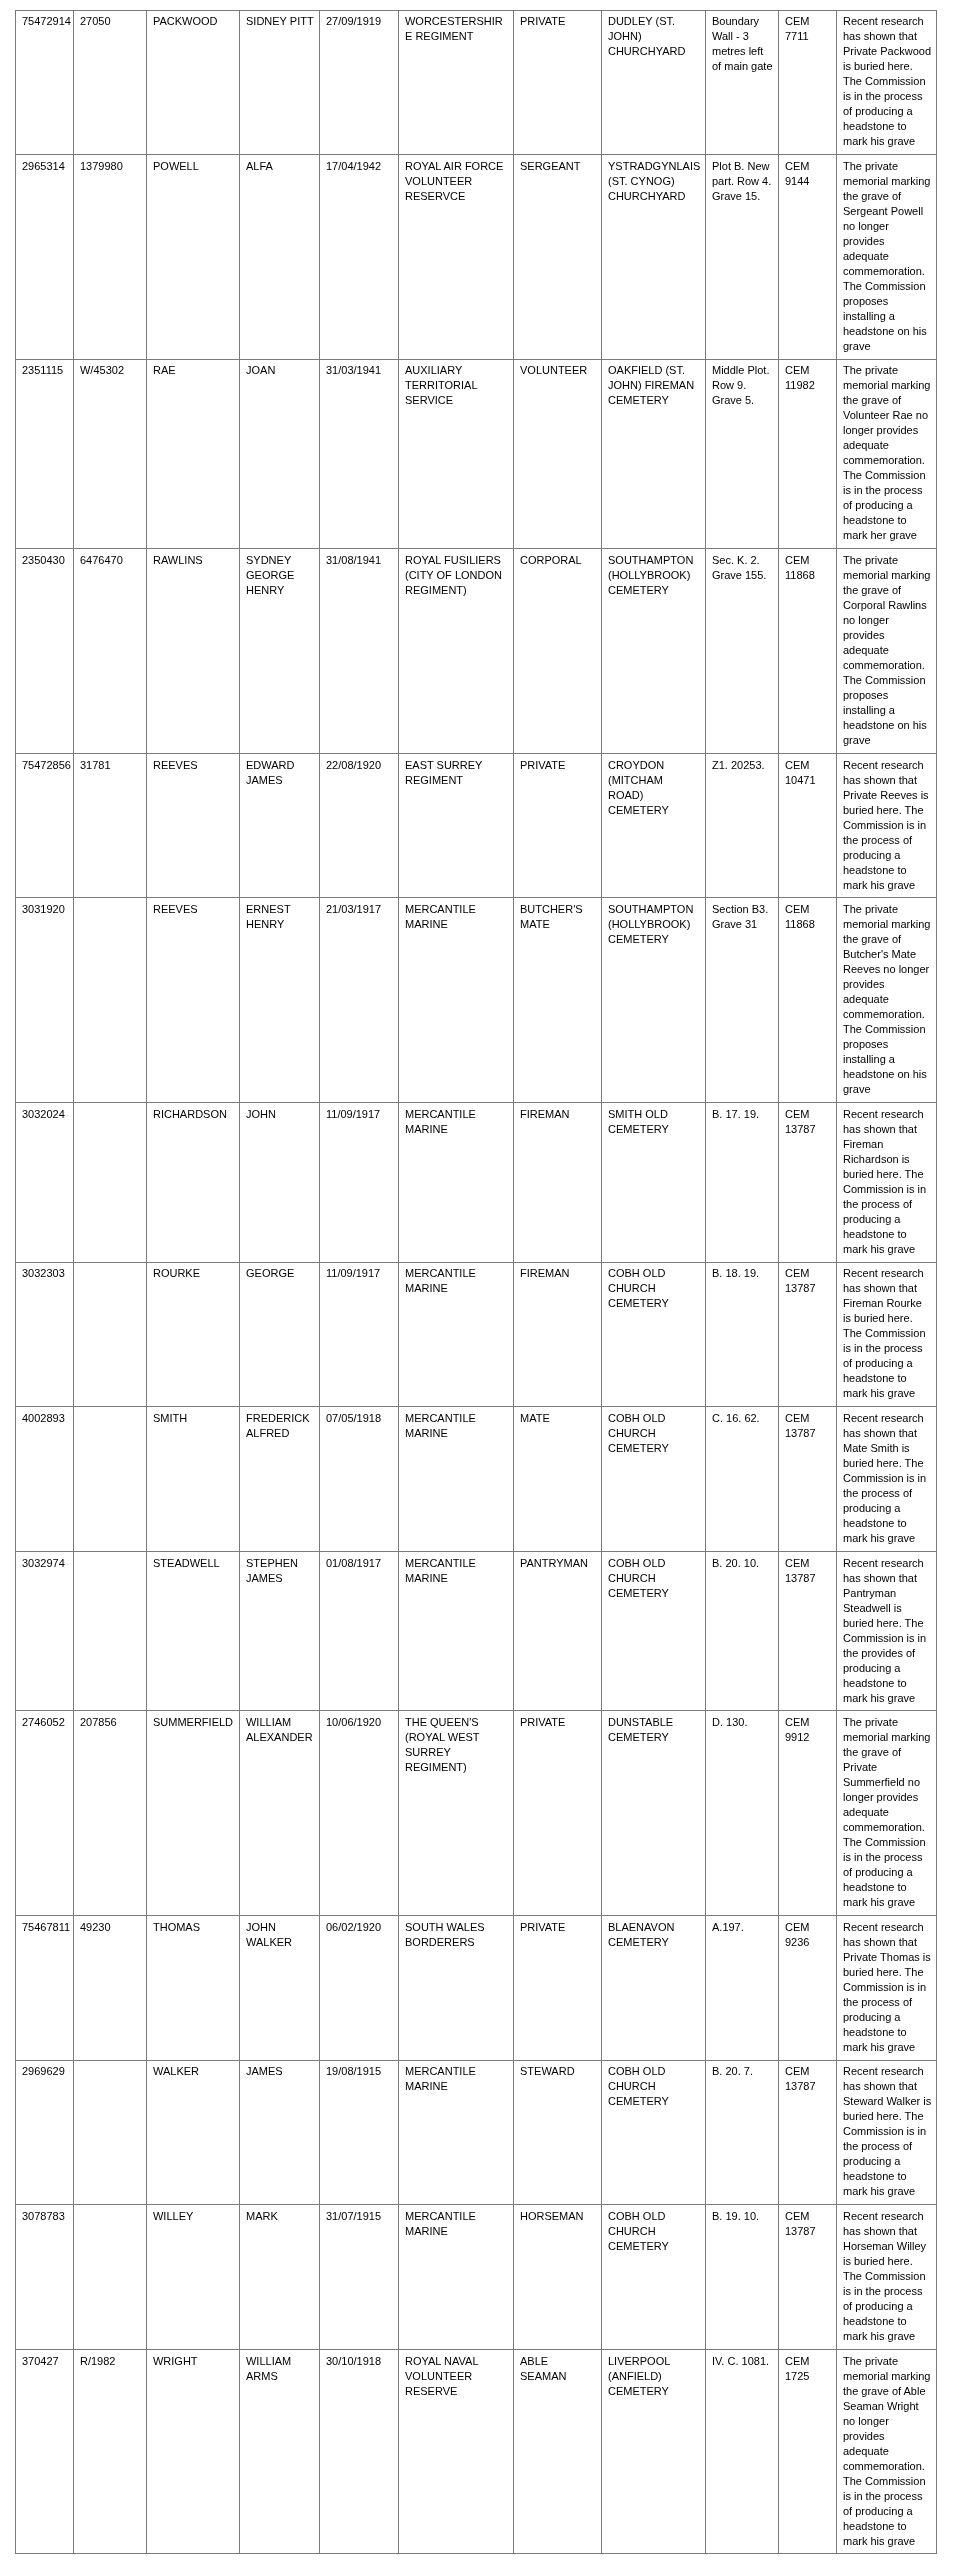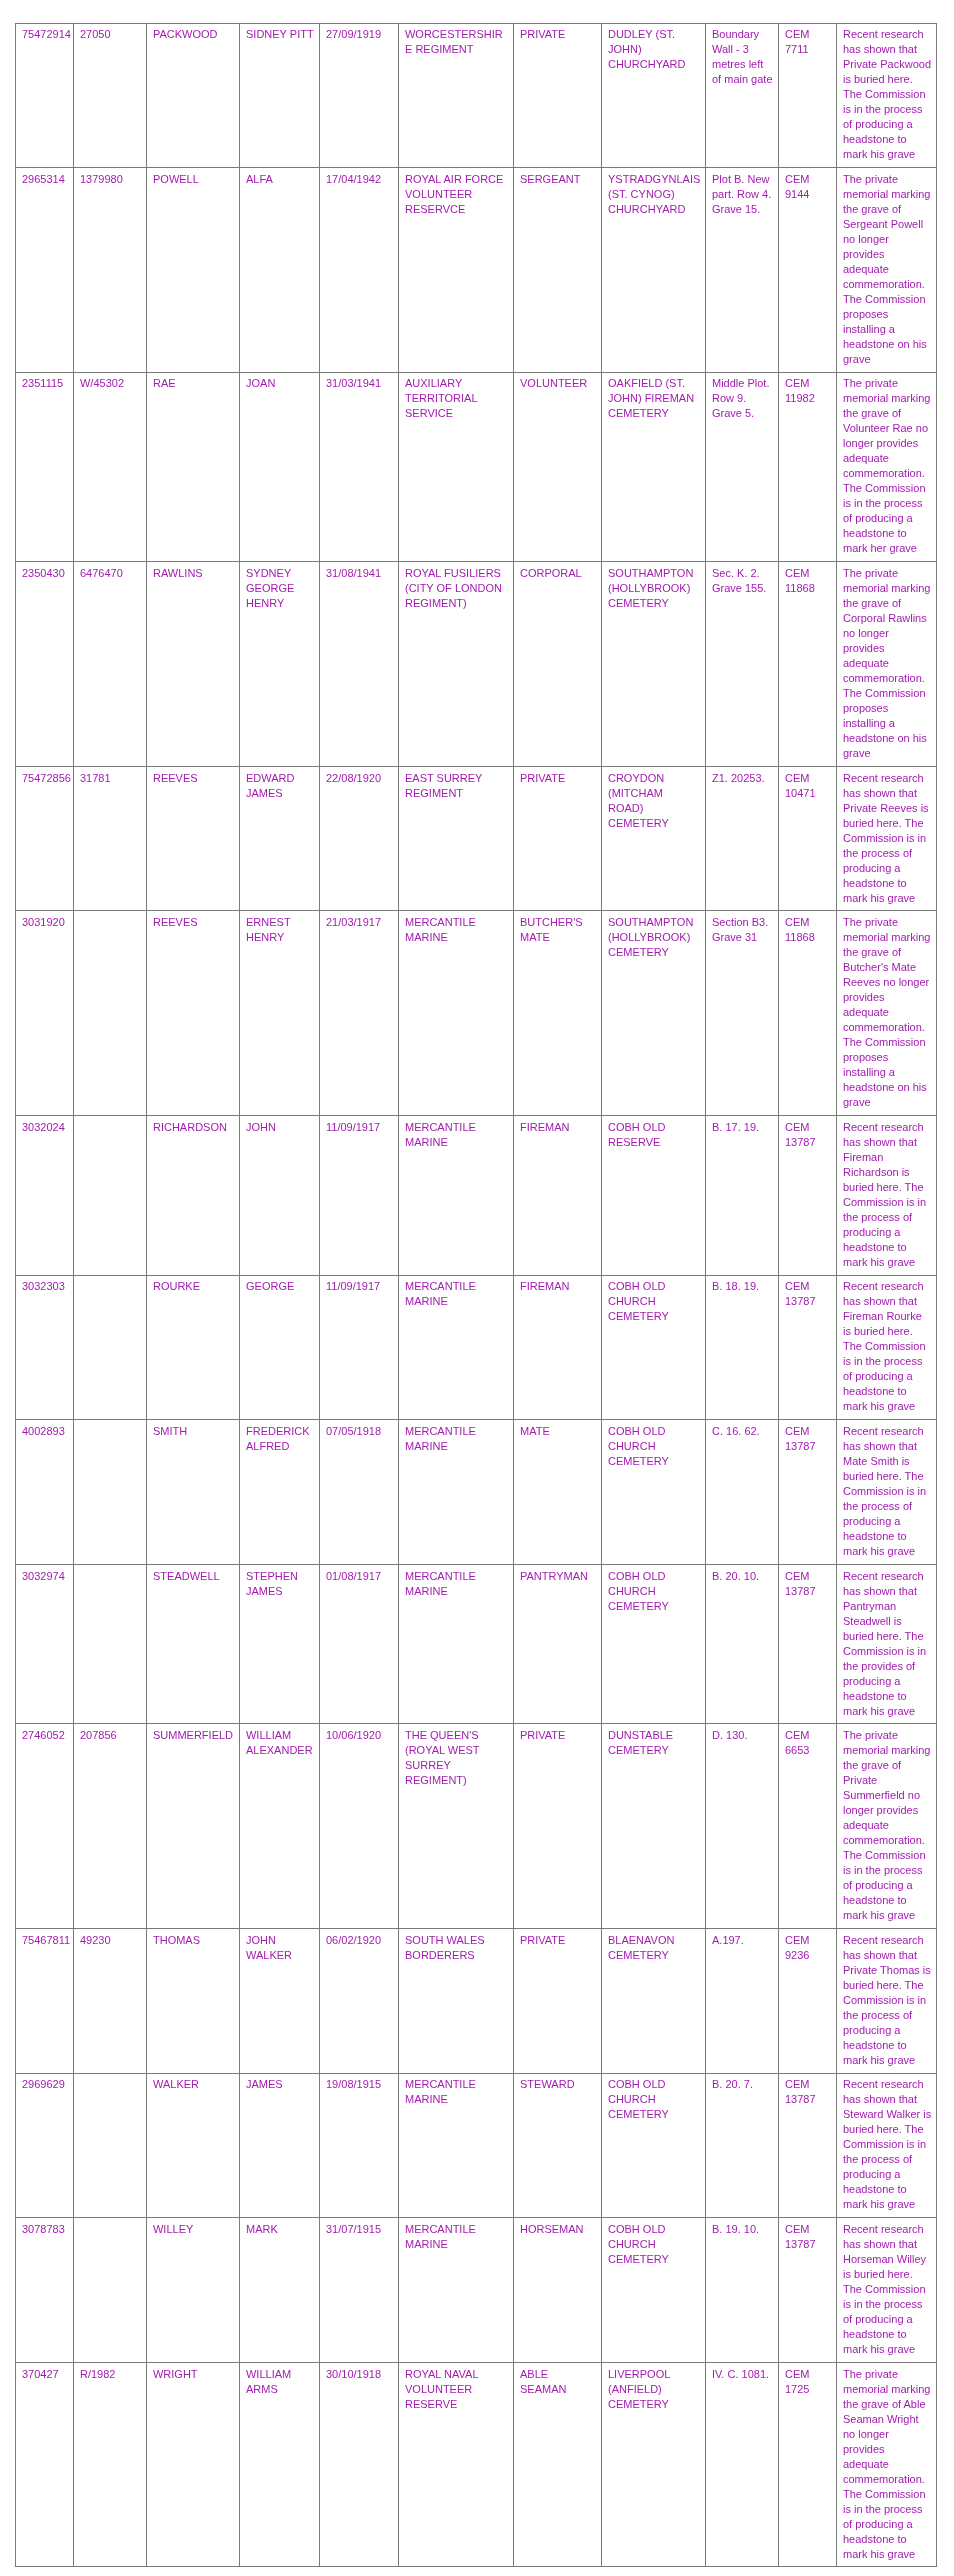--- a/index.html
+++ b/index.html
@@ -11,22 +11,21 @@
     width: 954px;
     font-family: "Liberation Sans", "DejaVu Sans", sans-serif;
   }
   .page {
     padding: 9.5px 15.3px 11.4px 15.3px;
   }
   table.records {
     border-collapse: collapse;
     table-layout: fixed;
     width: 922px;
-    color: #a21caf;
-    margin-top: 13px;
+    color: #000000;
   }
   table.records td {
     border: 1px solid #7a7a7a;
     vertical-align: top;
     padding: 3.8px 4.8px 4.8px 5.7px;
     font-size: 11px;
     line-height: 15px;
     word-wrap: break-word;
     overflow-wrap: break-word;
   }
@@ -142,21 +141,21 @@
           <td>The private memorial marking the grave of Butcher's Mate Reeves no longer provides adequate commemoration. The Commission proposes installing a headstone on his grave</td>
         </tr>
         <tr>
           <td class="nowrap">3032024</td>
           <td class="nowrap"></td>
           <td>RICHARDSON</td>
           <td>JOHN</td>
           <td class="nowrap">11/09/1917</td>
           <td>MERCANTILE MARINE</td>
           <td>FIREMAN</td>
-          <td>COBH OLD RESERVE</td>
+          <td>SMITH OLD CEMETERY</td>
           <td>B. 17. 19.</td>
           <td>CEM 13787</td>
           <td>Recent research has shown that Fireman Richardson is buried here. The Commission is in the process of producing a headstone to mark his grave</td>
         </tr>
         <tr>
           <td class="nowrap">3032303</td>
           <td class="nowrap"></td>
           <td>ROURKE</td>
           <td>GEORGE</td>
           <td class="nowrap">11/09/1917</td>
@@ -196,21 +195,21 @@
         <tr>
           <td class="nowrap">2746052</td>
           <td class="nowrap">207856</td>
           <td>SUMMERFIELD</td>
           <td>WILLIAM ALEXANDER</td>
           <td class="nowrap">10/06/1920</td>
           <td>THE QUEEN'S (ROYAL WEST SURREY REGIMENT)</td>
           <td>PRIVATE</td>
           <td>DUNSTABLE CEMETERY</td>
           <td>D. 130.</td>
-          <td>CEM 6653</td>
+          <td>CEM 9912</td>
           <td>The private memorial marking the grave of Private Summerfield no longer provides adequate commemoration. The Commission is in the process of producing a headstone to mark his grave</td>
         </tr>
         <tr>
           <td class="nowrap">75467811</td>
           <td class="nowrap">49230</td>
           <td>THOMAS</td>
           <td>JOHN WALKER</td>
           <td class="nowrap">06/02/1920</td>
           <td>SOUTH WALES BORDERERS</td>
           <td>PRIVATE</td>

